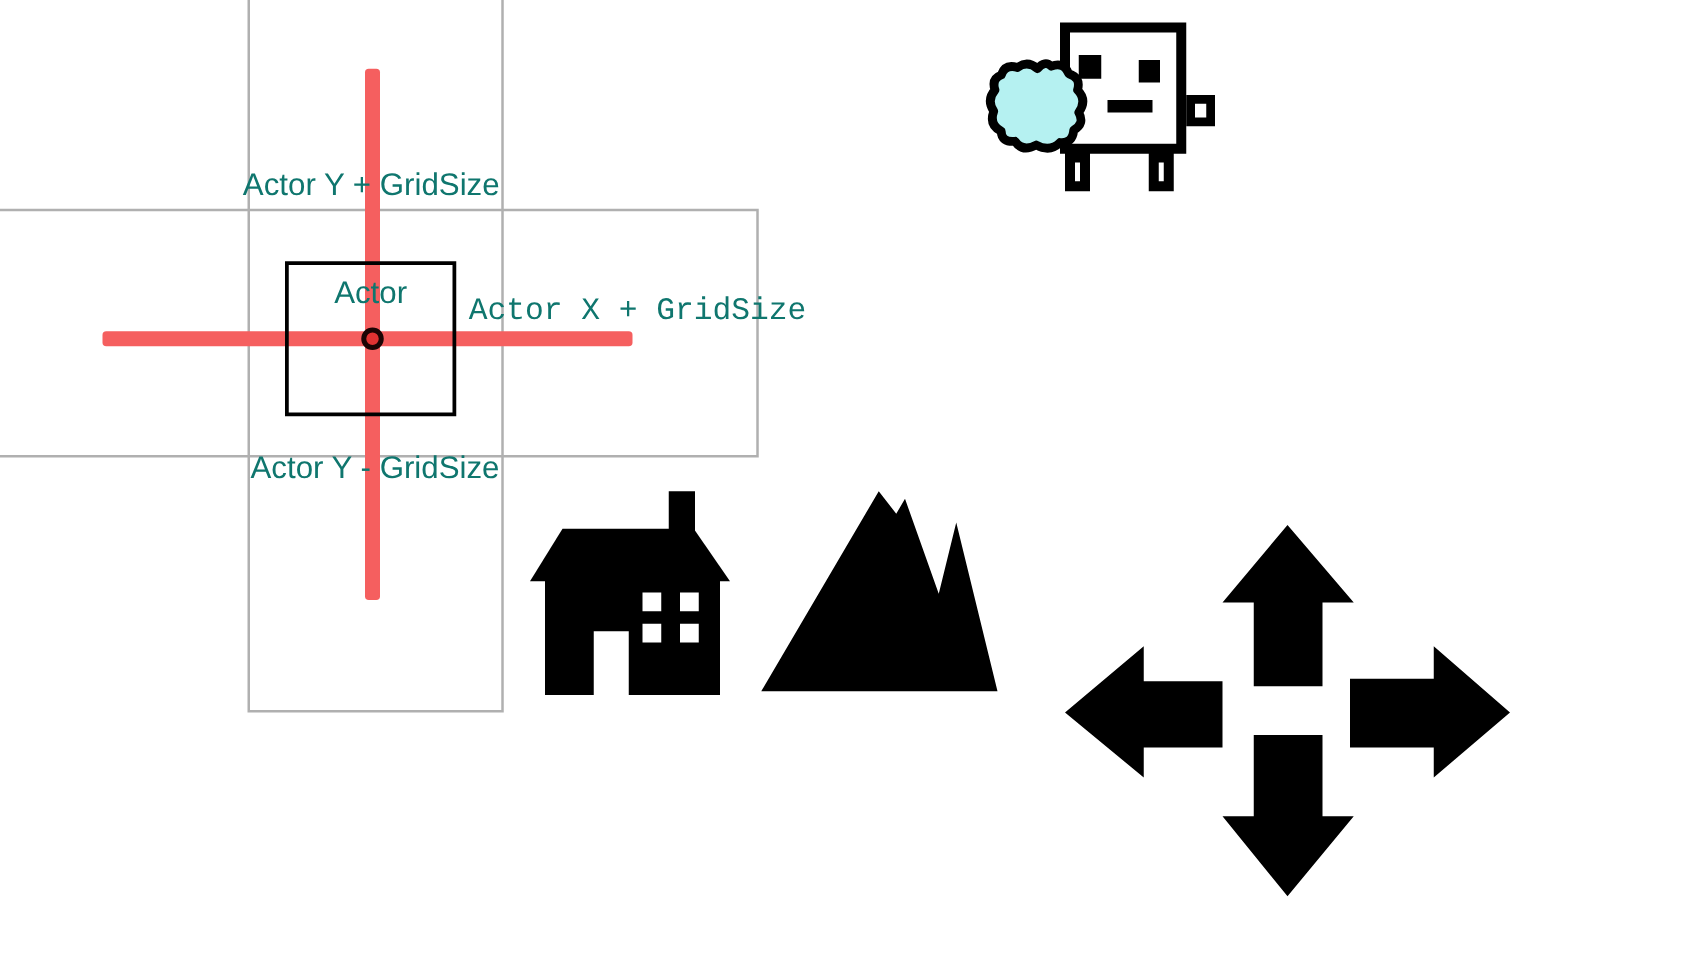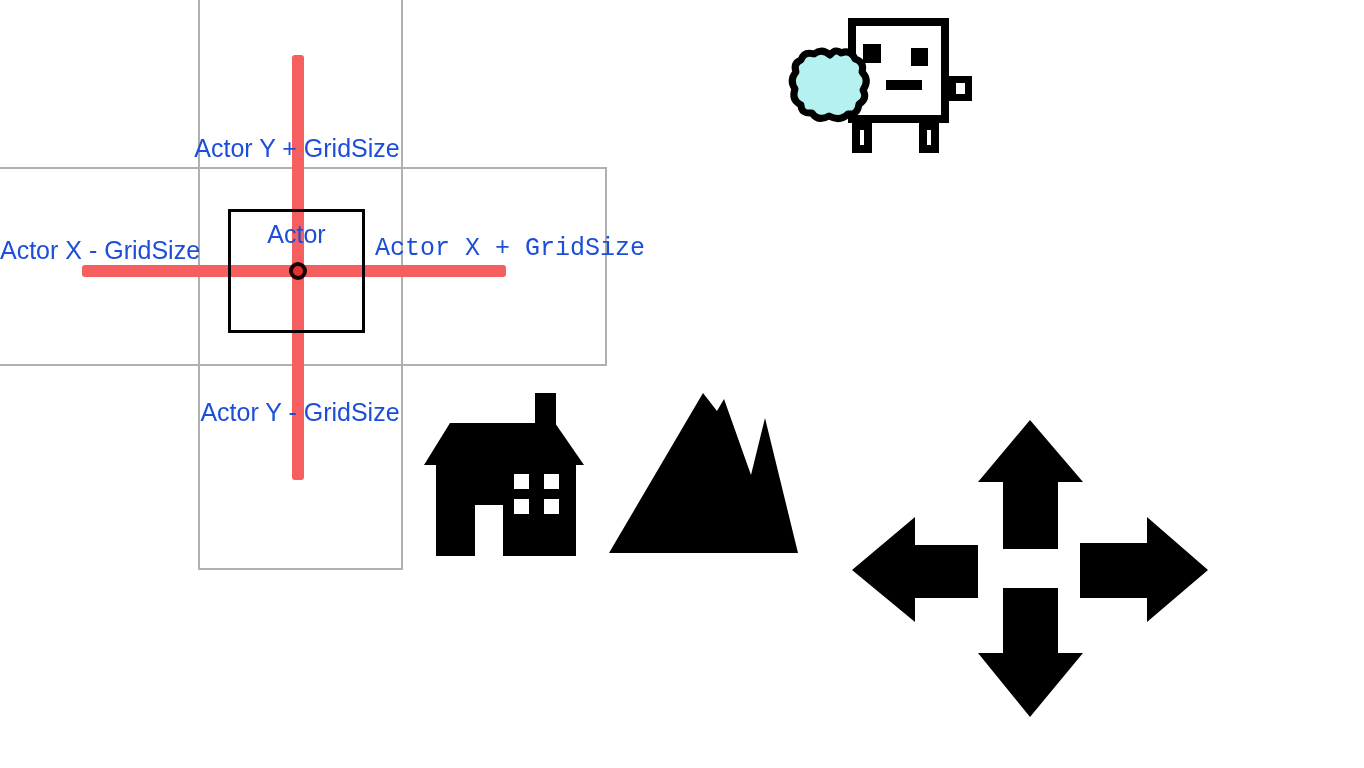--- a/index.html
+++ b/index.html
@@ -11,44 +11,43 @@
   .grid-rect{position:absolute;border:2px solid #b0b0b0;box-sizing:border-box;background:transparent;}
   .grid-rect.v{left:198px;top:-12px;width:205px;height:582px;}
   .grid-rect.h{left:-12px;top:167px;width:619px;height:199px;}
   .red-line{position:absolute;background:#f55f5f;border-radius:3px;}
   .red-line.v{left:292px;top:55px;width:12px;height:425px;}
   .red-line.h{left:82px;top:265px;width:424px;height:12px;}
   .actor-box{position:absolute;left:228px;top:209px;width:137px;height:124px;
     border:3px solid #000;box-sizing:border-box;background:transparent;}
   .marker{position:absolute;left:289px;top:262px;width:18px;height:18px;box-sizing:border-box;
     border:4px solid #1c0404;background:#e03232;border-radius:50%;}
-  .lbl{position:absolute;font-size:25px;line-height:1.15;color:#1d4ed8;white-space:nowrap;}
+  .lbl{position:absolute;font-size:25px;line-height:1.15;color:#0f766e;white-space:nowrap;}
   .lbl.top{left:147px;top:134px;width:300px;text-align:center;}
   .lbl.left{left:0px;top:236px;width:222px;text-align:left;}
   .lbl.right{left:375px;top:235px;width:232px;text-align:left;font-family:Liberation Mono, monospace;}
-  .lbl.bottom{left:190px;top:398px;width:220px;text-align:center;}
+  .lbl.bottom{left:190px;top:360px;width:220px;text-align:center;}
   .lbl.actor{left:231px;top:220px;width:131px;text-align:center;}
   svg{position:absolute;display:block;}
 </style>
 </head>
 <body>
 
 <div class="canvas">
 
   <div class="grid-rect v"></div>
   <div class="grid-rect h"></div>
 
   <div class="red-line v"></div>
   <div class="red-line h"></div>
 
   <div class="actor-box"></div>
   <div class="marker"></div>
 
   <div class="lbl top">Actor Y + GridSize</div>
-  <div class="lbl left">Actor X - GridSize</div>
   <div class="lbl right">Actor X + GridSize</div>
   <div class="lbl bottom">Actor Y - GridSize</div>
   <div class="lbl actor">Actor</div>
 
   <svg style="left:780px;top:10px;" width="200" height="150" viewBox="780 10 200 150">
 
     <rect x="856" y="126" width="12" height="23" fill="#ffffff" stroke="#000000" stroke-width="8"></rect>
     <rect x="923" y="126" width="12" height="23" fill="#ffffff" stroke="#000000" stroke-width="8"></rect>
 
     <rect x="952.5" y="79.5" width="16" height="18" fill="#ffffff" stroke="#000000" stroke-width="7"></rect>

